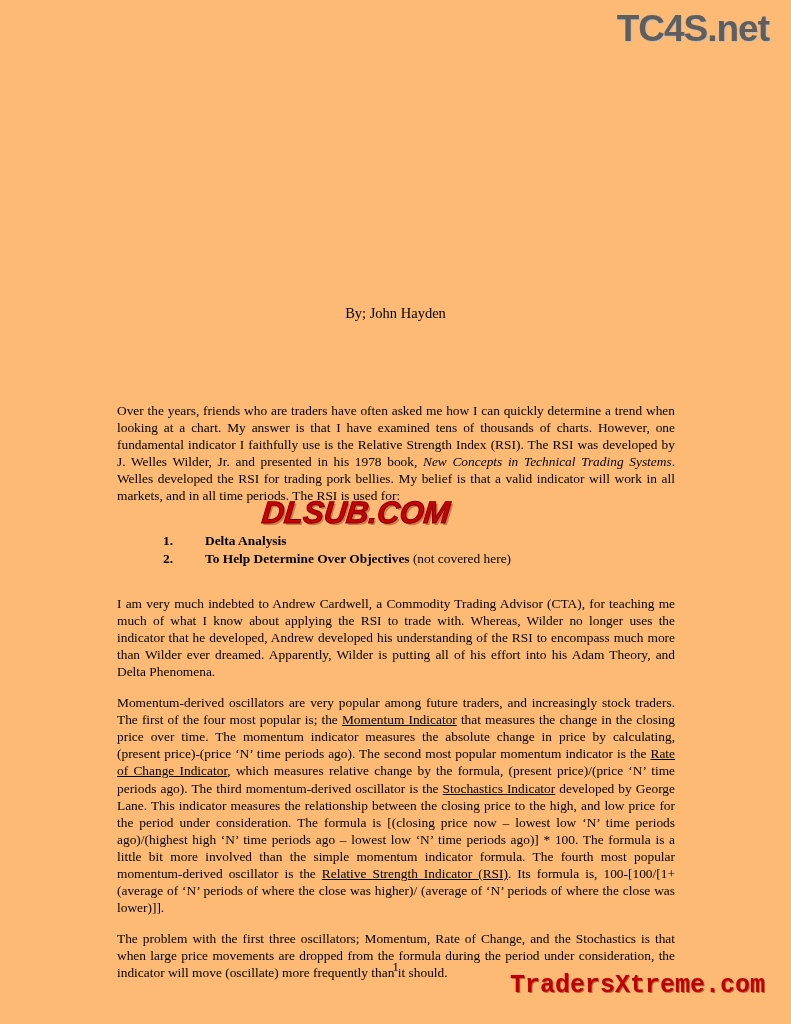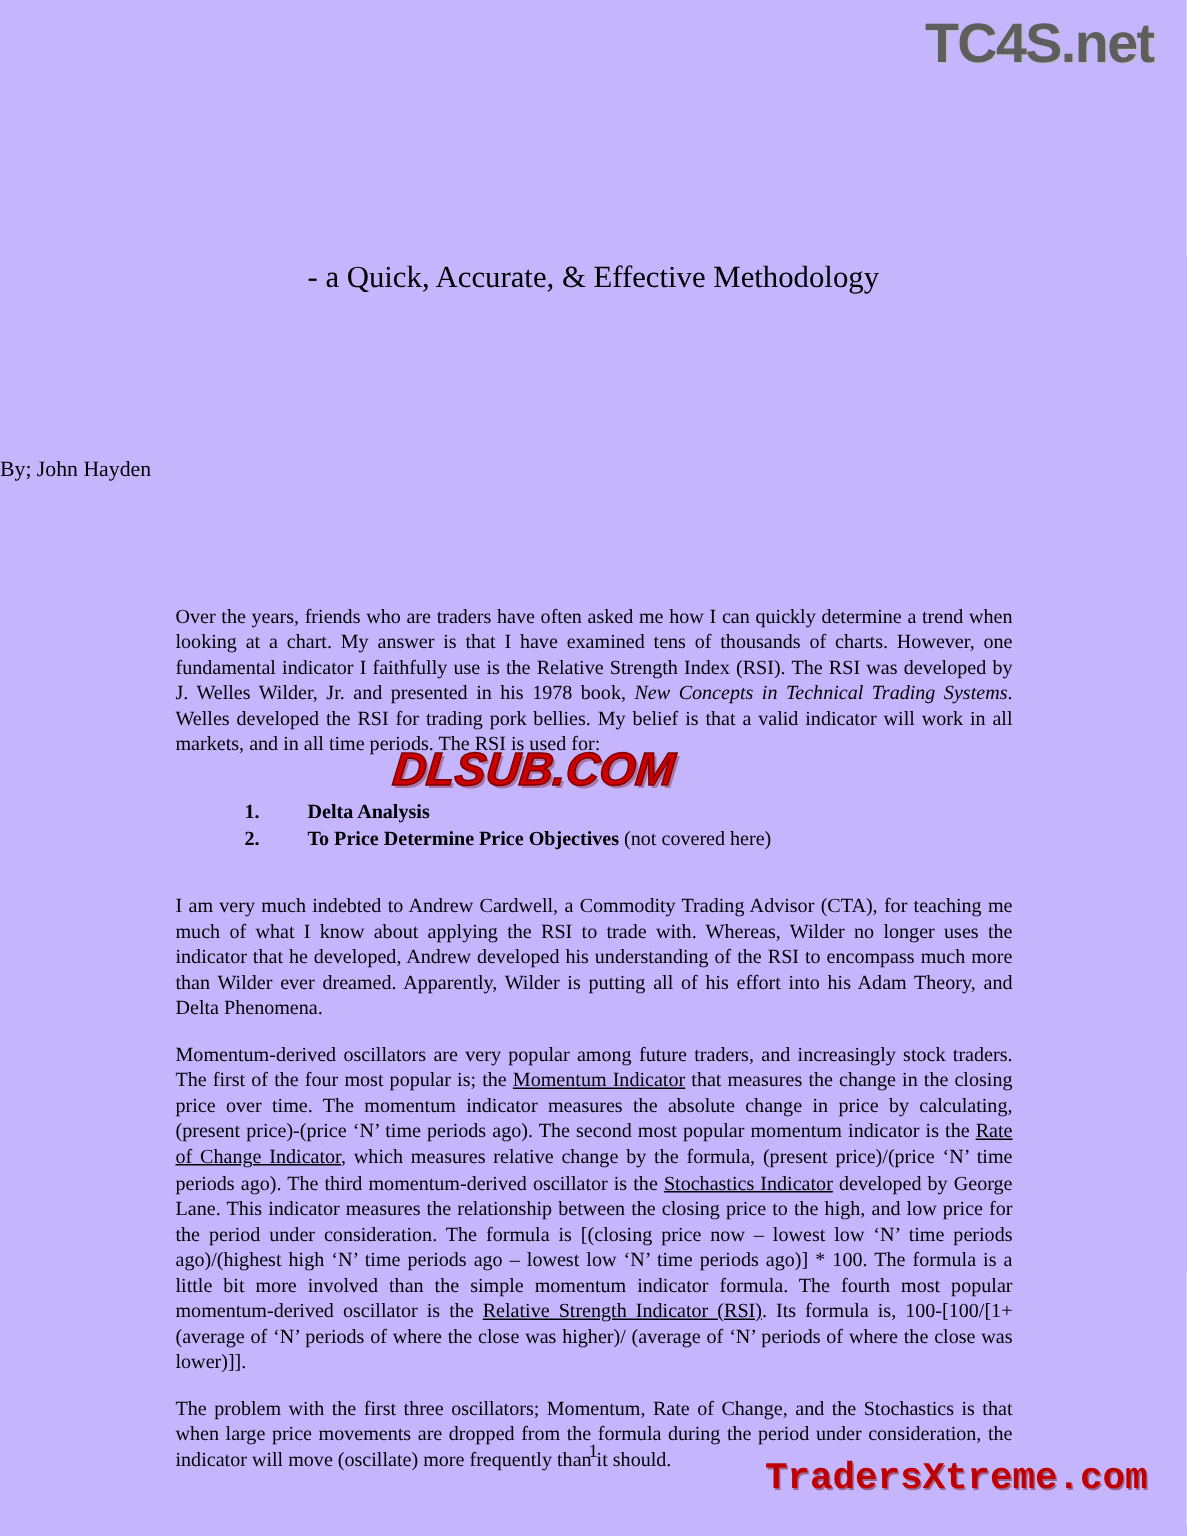--- a/index.html
+++ b/index.html
@@ -13,21 +13,21 @@
     position: relative;
     font-family: "Liberation Serif", serif;
     color: #000000;
     overflow: hidden;
   }
   .page {
     position: absolute;
     left: 0; top: 0;
     width: 791px;
     height: 1024px;
-    background: #c4b5fd;
+    background: #fdba74;
   }
   
   .wm-top {
     position: absolute;
     right: 22px;
     top: 8px;
     font-family: "Liberation Sans", sans-serif;
     font-weight: bold;
     font-size: 37px;
     letter-spacing: -1px;
@@ -66,21 +66,21 @@
     width: 791px;
     text-align: center;
     font-size: 20.5px;
     line-height: 27px;
   }
   .byline {
     position: absolute;
     left: 0;
     top: 305px;
     width: 791px;
-    text-align: left;
+    text-align: center;
     font-size: 14.5px;
   }
   .content {
     position: absolute;
     left: 117px;
     top: 402px;
     width: 558px;
     font-size: 13.4px;
     line-height: 17.1px;
     text-align: justify;
@@ -127,39 +127,38 @@
   .spacer-list { height: 2px; }
 </style>
 </head>
 <body>
 
 <div class="page">
 
   <div class="wm-top">TC4S.net</div>
 
   <div class="title">
-    <div>- a Quick, Accurate, &amp; Effective Methodology</div>
   </div>
 
   <div class="byline">By; John Hayden</div>
 
   <div class="content">
 
     <p class="tight"><span>Over the years, friends who are traders have often asked me how I can quickly determine a trend when looking at a chart. My answer is that I have examined tens of thousands of charts. However, one fundamental indicator I faithfully use is the Relative Strength Index (RSI). The RSI was developed by J. Welles Wilder, Jr. and presented in his 1978 book, </span><i>New Concepts in Technical Trading Systems</i><span>. Welles developed the RSI for trading pork bellies. My belief is that a valid indicator will work in all markets, and in all time periods.  The RSI is used for:</span></p>
 
     <div class="spacer-list"></div>
 
     <ul class="list">
       <li>
         <span class="num">1.</span>
         <span class="txt"><span>Delta Analysis</span><span class="normal"></span></span>
       </li>
       <li>
         <span class="num">2.</span>
-        <span class="txt"><span>To Price Determine Price Objectives</span><span class="normal"> (not covered here)</span></span>
+        <span class="txt"><span>To Help Determine Over Objectives</span><span class="normal"> (not covered here)</span></span>
       </li>
     </ul>
 
     <div style="height:14px"></div>
 
     <p>I am very much indebted to Andrew Cardwell, a Commodity Trading Advisor (CTA), for teaching me much of what I know about applying the RSI to trade with. Whereas, Wilder no longer uses the indicator that he developed, Andrew developed his understanding of the RSI to encompass much more than Wilder ever dreamed. Apparently, Wilder is putting all of his effort into his Adam Theory, and Delta Phenomena.</p>
 
     <p><span>Momentum-derived oscillators are very popular among future traders, and increasingly stock traders. The first of the four most popular is; the </span><u>Momentum Indicator</u><span> that measures the change in the closing price over time. The momentum indicator measures the absolute change in price by calculating,  (present price)-(price ‘N’ time periods ago). The second most popular momentum indicator is the </span><u>Rate of Change Indicator</u><span>, which measures relative change by the formula, (present price)/(price ‘N’ time periods ago). The third momentum-derived oscillator is the </span><u>Stochastics Indicator</u><span> developed by George Lane. This indicator measures the relationship between the closing price to the high, and low price for the period under consideration. The formula is [(closing price now – lowest low ‘N’ time periods ago)/(highest high ‘N’ time periods ago – lowest low ‘N’ time periods ago)] * 100. The formula is a little bit more involved than the simple momentum indicator formula. The fourth most popular momentum-derived oscillator is the </span><u>Relative Strength Indicator (RSI)</u><span>. Its formula is, 100-[100/[1+(average of ‘N’ periods of where the close was higher)/ (average of ‘N’ periods of where the close was lower)]].</span></p>
 
     <p>The problem with the first three oscillators; Momentum, Rate of Change, and the Stochastics is that when large price movements are dropped from the formula during the period under consideration, the indicator will move (oscillate) more frequently than it should.</p>

